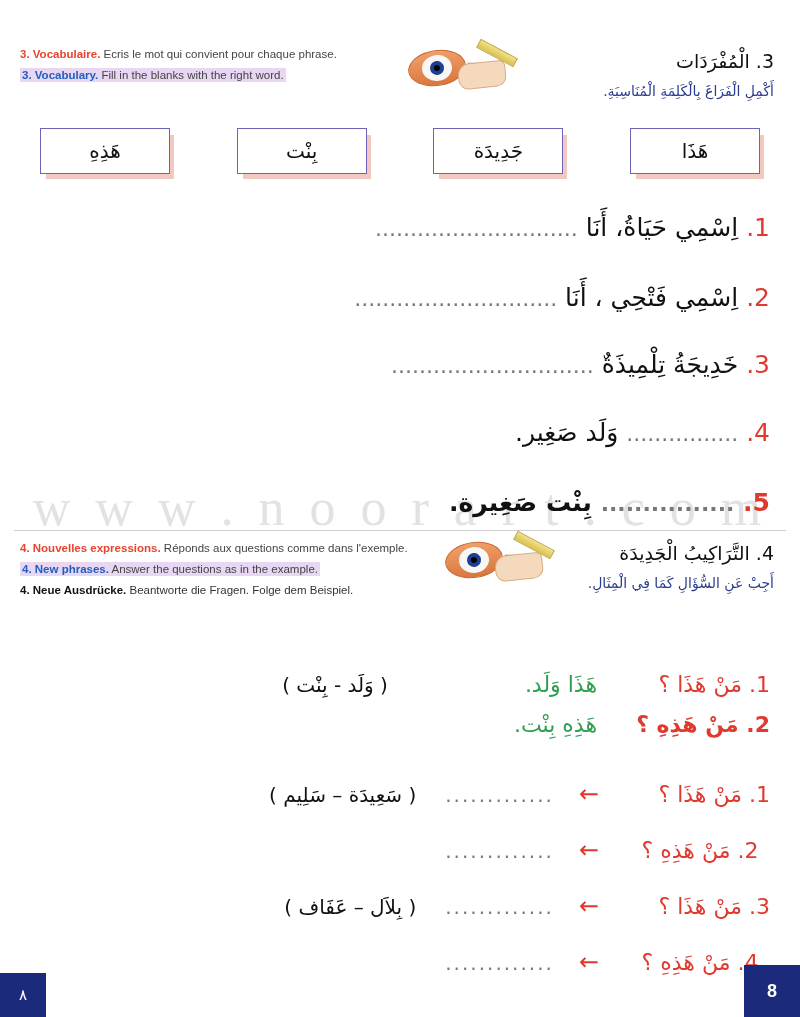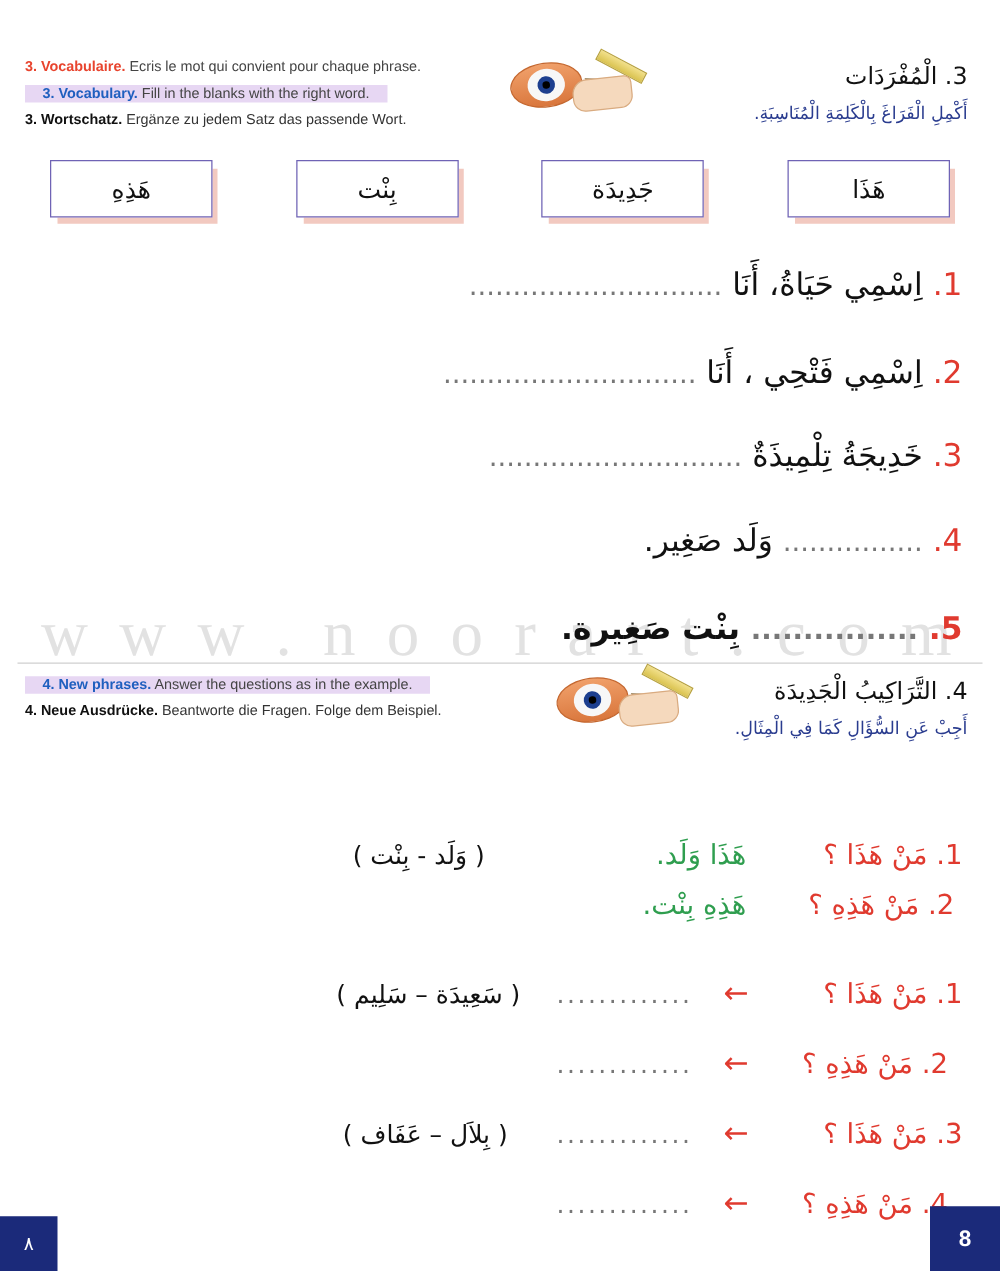--- a/index.html
+++ b/index.html
@@ -57,21 +57,21 @@
   }
   .ex-line .lbl-fr { color: #e8442e; font-weight: bold; }
   .ex-line .lbl-en { color: #1f5fbf; font-weight: bold; }
   .ex-line .lbl-de { color: #111111; font-weight: bold; }
   .ex-line .txt-fr { color: #444444; }
   .ex-line .txt-en { color: #444444; }
   .ex-line .txt-de { color: #333333; }
 
   .hl-en {
     background: #e7d7f3;
-    padding: 1px 14px;
+    padding: 1px 2px;
   }
 
   
   .icon-cluster {
     position: absolute;
     width: 120px;
     height: 46px;
   }
   .eye-icon {
     position: absolute;
@@ -279,24 +279,20 @@
       <div class="ex-line">
         <span class="lbl-fr">3. Vocabulaire.</span>
         <span class="txt-fr">Ecris le mot qui convient pour chaque phrase.</span>
       </div>
       <div class="ex-line">
         <span class="hl-en">
           <span class="lbl-en">3. Vocabulary.</span>
           <span class="txt-en">Fill in the blanks with the right word.</span>
         </span>
       </div>
-      <div class="ex-line">
-        <span class="lbl-de">3. Wortschatz.</span>
-        <span class="txt-de">Ergänze zu jedem Satz das passende Wort.</span>
-      </div>
     </div>
 
     <div class="icon-cluster" style="left:408px; top:2px;">
       <div class="eye-icon">
         <div class="sclera">
             <div class="iris">
               <div class="pupil"></div>
             </div>
           </div>
       </div>
@@ -348,20 +344,24 @@
     <span class="num">5.</span>
     <span class="dots">................</span>
     <span>بِنْت صَغِيرة.</span>
   </div>
 
   <div class="hr-rule" style="top:530px;"></div>
 
   <div class="ex-head" style="top:538px;">
     <div class="lang-lines">
       <div class="ex-line">
+        <span class="lbl-fr">4. Nouvelles expressions.</span>
+        <span class="txt-fr">Réponds aux questions comme dans l'exemple.</span>
+      </div>
+      <div class="ex-line">
         <span class="hl-en">
           <span class="lbl-en">4. New phrases.</span>
           <span class="txt-en">Answer the questions as in the example.</span>
         </span>
       </div>
       <div class="ex-line">
         <span class="lbl-de">4. Neue Ausdrücke.</span>
         <span class="txt-de">Beantworte die Fragen. Folge dem Beispiel.</span>
       </div>
     </div>
@@ -390,21 +390,21 @@
   <div class="qa-row" style="top:672px;">
     <span class="q-text" style="width:130px; text-align:right;">
       <span class="q-text">1.</span>
       <span class="q-text">مَنْ  هَذَا ؟</span>
     </span>
     <span class="a-text" style="margin-right:36px;">هَذَا وَلَد.</span>
     <span class="hint" style="margin-right:130px;">( وَلَد - بِنْت )</span>
   </div>
 
   <div class="qa-row" style="top:712px;">
-    <span class="q-text" style="width:130px; text-align:center;">
+    <span class="q-text" style="width:130px; text-align:left;font-weight:bold;">
       <span class="q-text">2.</span>
       <span class="q-text">مَنْ  هَذِهِ ؟</span>
     </span>
     <span class="a-text" style="margin-right:36px;">هَذِهِ بِنْت.</span>
     <span class="hint" style="margin-right:130px;"></span>
   </div>
 
   <div class="qa-row" style="top:782px;">
     <span class="q-text" style="width:140px; text-align:right; display:inline-block;">
       <span class="q-text">1.</span>
@@ -425,21 +425,21 @@
     <span class="hint" style="margin-right:22px;"></span>
   </div>
 
   <div class="qa-row" style="top:894px;">
     <span class="q-text" style="width:140px; text-align:right; display:inline-block;">
       <span class="q-text">3.</span>
       <span class="q-text">مَنْ  هَذَا ؟</span>
     </span>
     <span class="arrow" style="margin-right:24px;">←</span>
     <span class="ans-dots" style="margin-right:18px;">.............</span>
-    <span class="hint" style="margin-right:32px;">( بِلاَل  – عَفَاف )</span>
+    <span class="hint" style="margin-right:22px;">( بِلاَل  – عَفَاف )</span>
   </div>
 
   <div class="qa-row" style="top:950px;">
     <span class="q-text" style="width:140px; text-align:center; display:inline-block;">
       <span class="q-text">4.</span>
       <span class="q-text">مَنْ  هَذِهِ ؟</span>
     </span>
     <span class="arrow" style="margin-right:24px;">←</span>
     <span class="ans-dots" style="margin-right:18px;">.............</span>
     <span class="hint" style="margin-right:22px;"></span>

